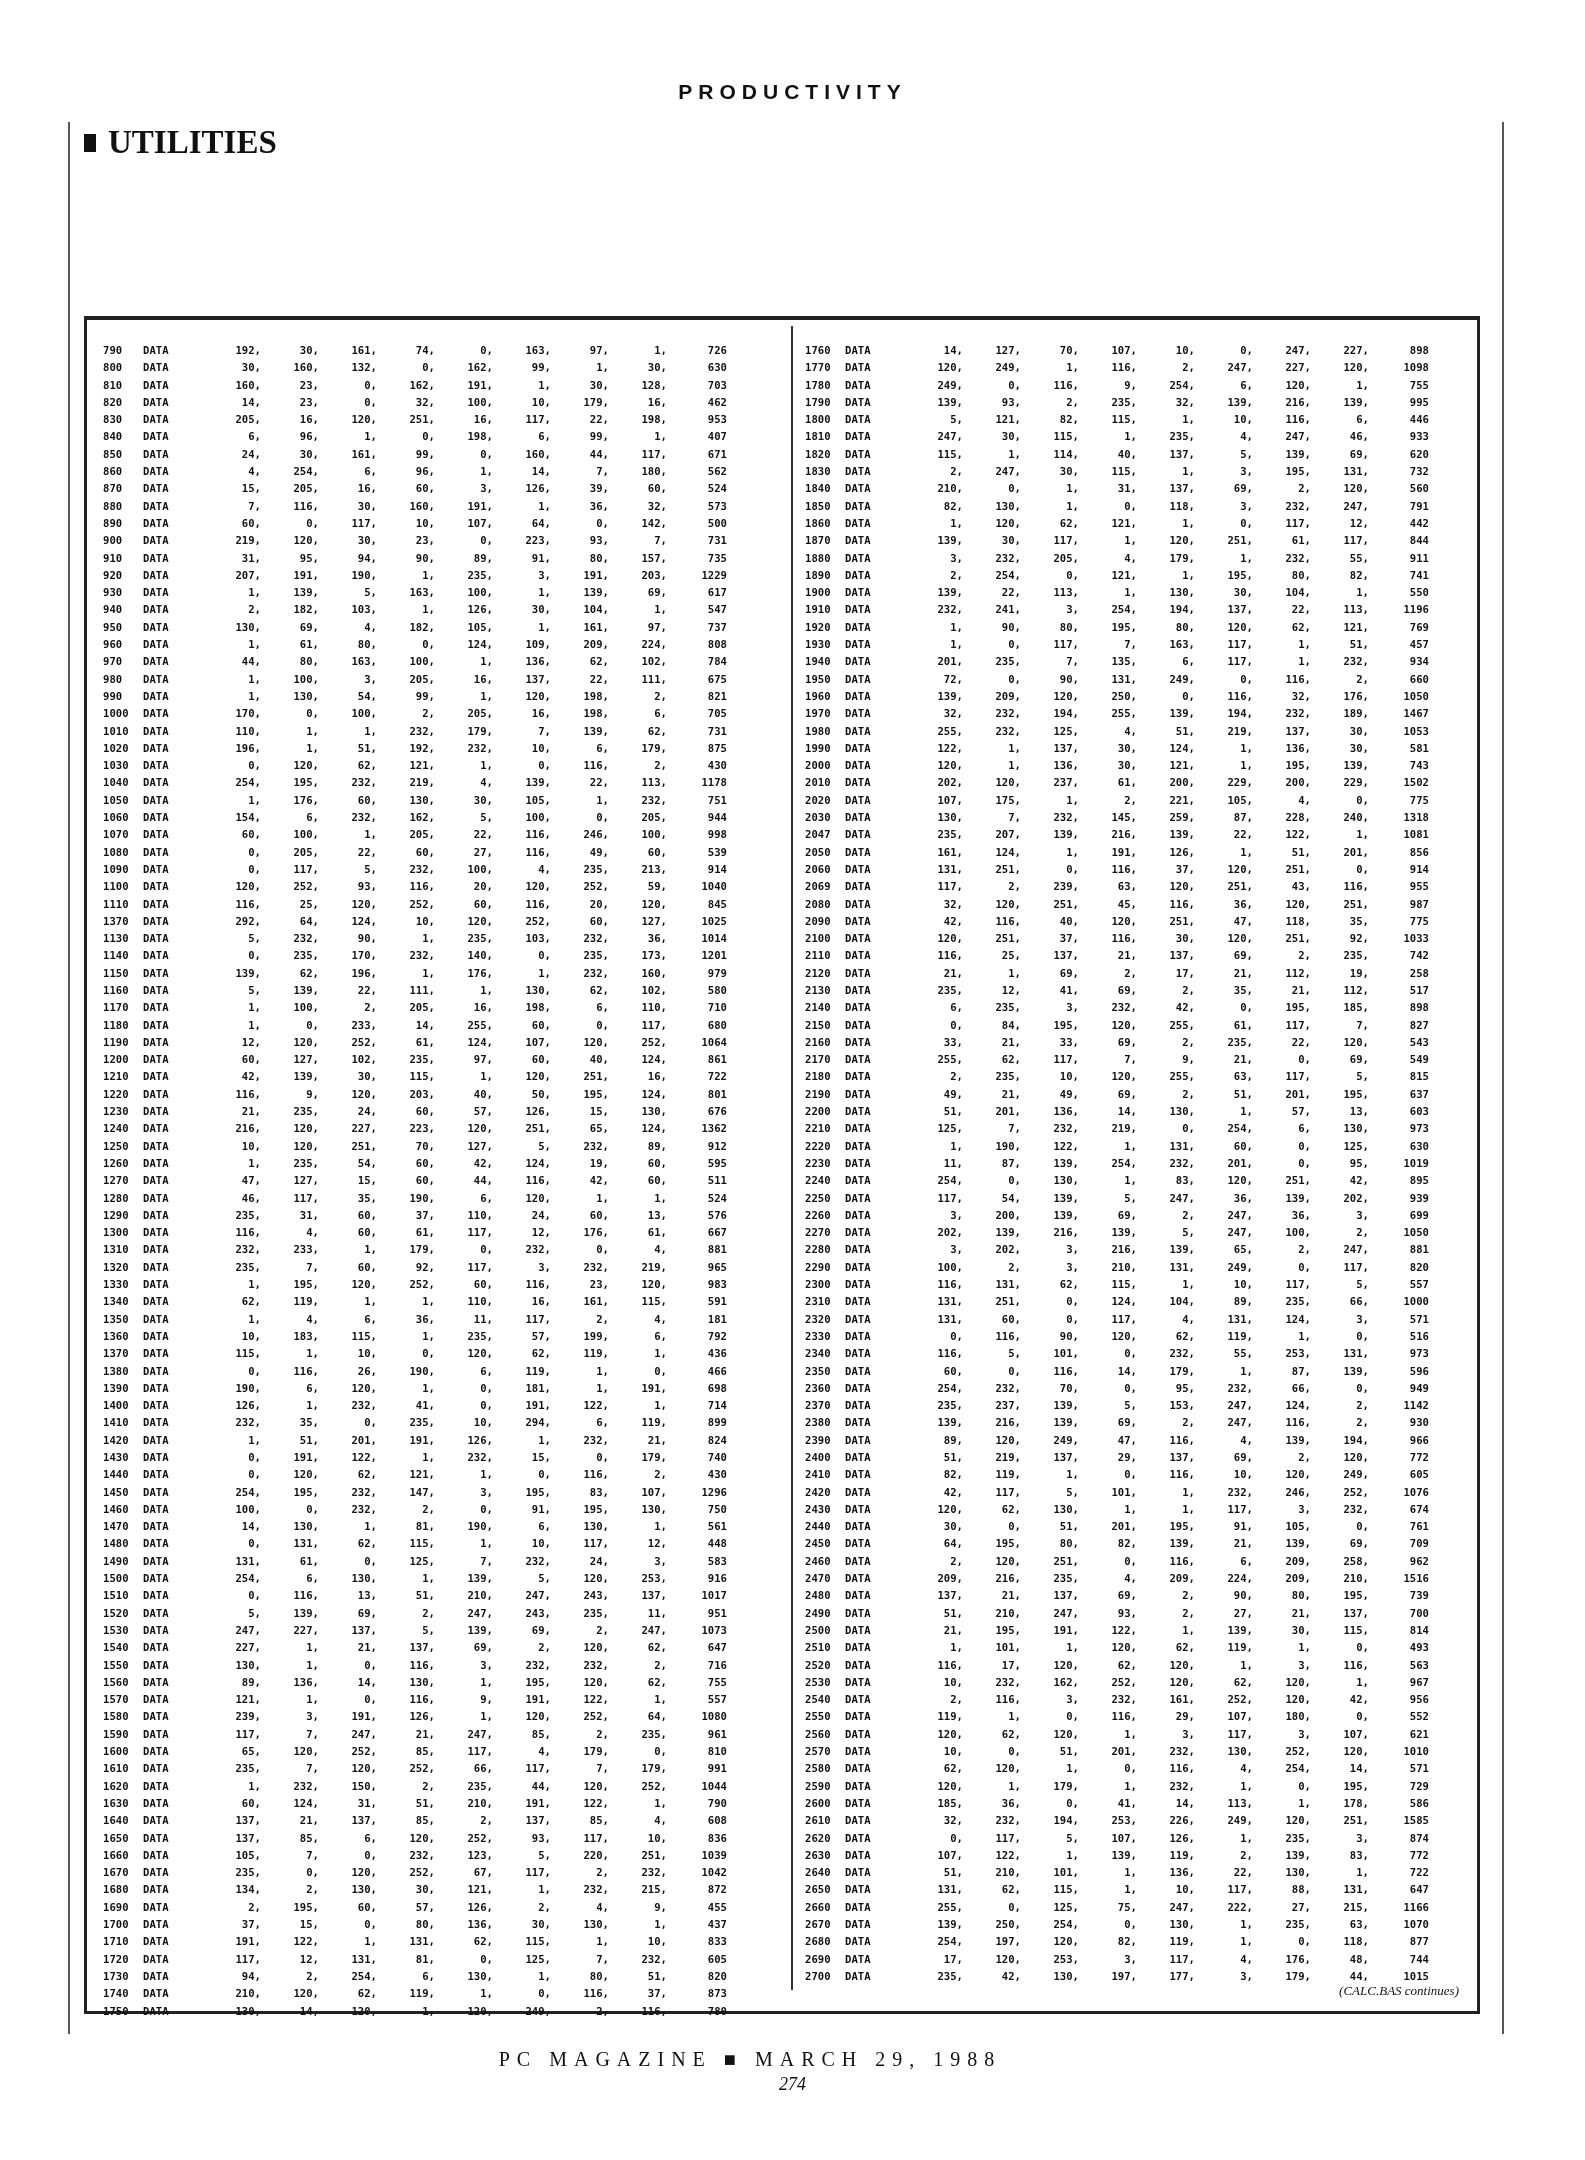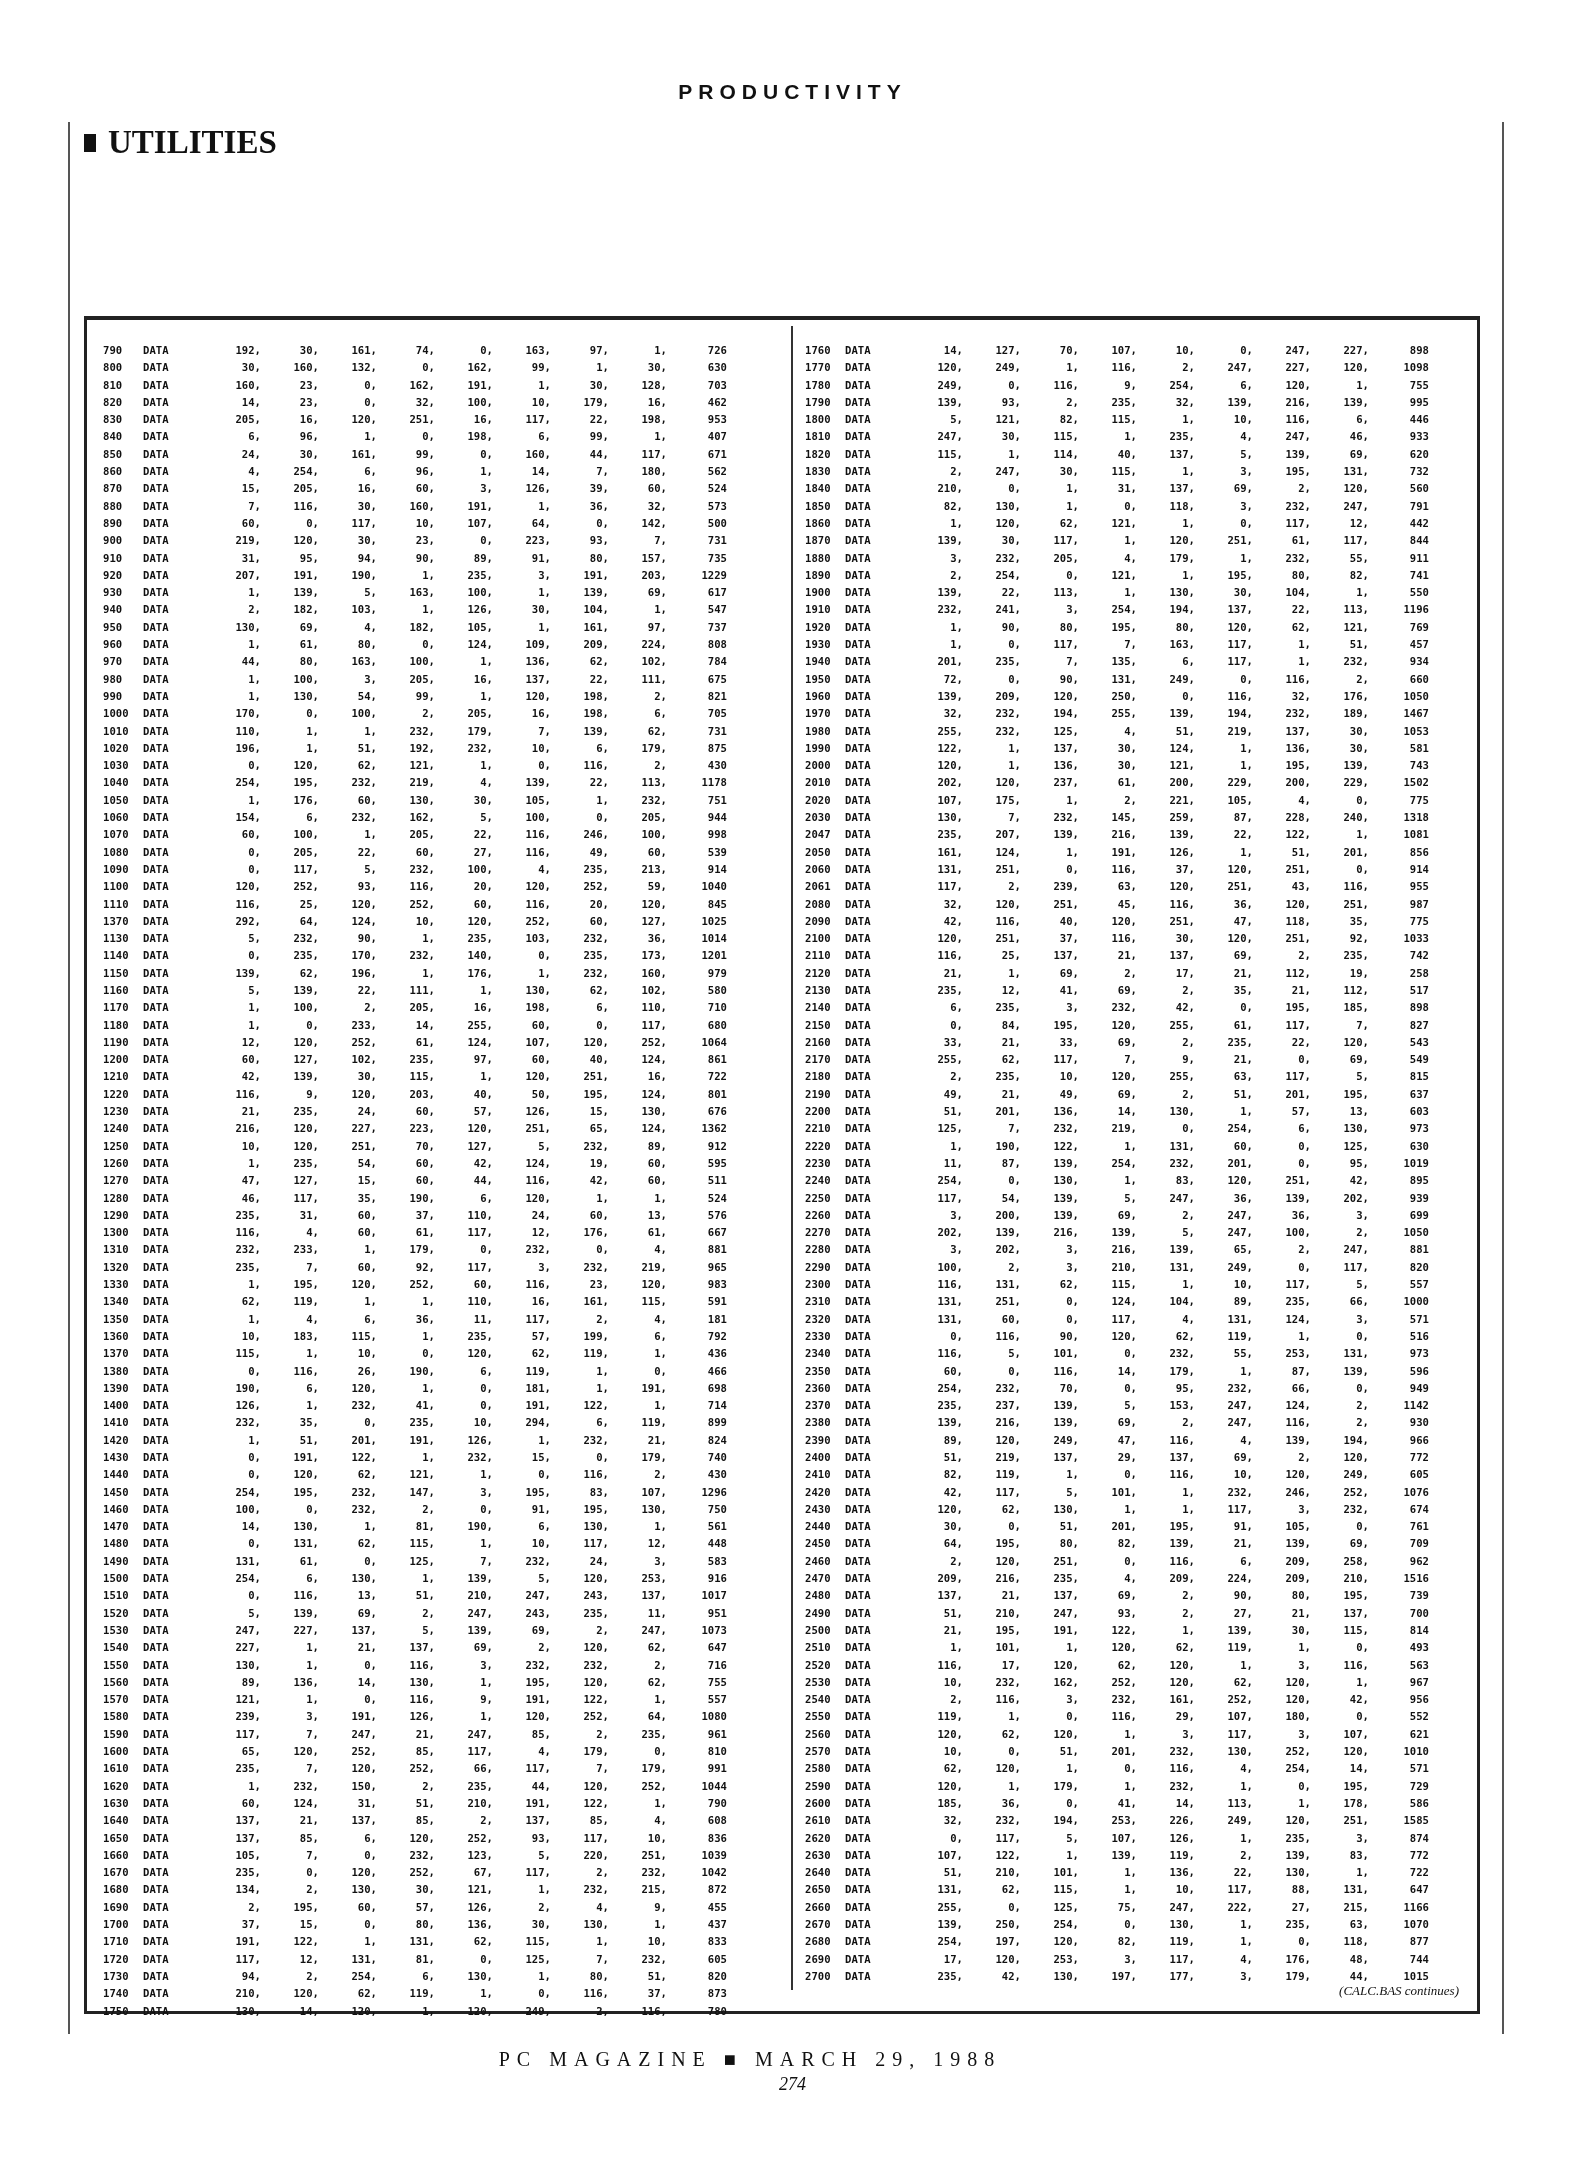--- a/index.html
+++ b/index.html
@@ -160,21 +160,21 @@
       <div class="row"><span class="ln">1970</span><span class="kw">DATA</span><span class="v">32,</span><span class="v">232,</span><span class="v">194,</span><span class="v">255,</span><span class="v">139,</span><span class="v">194,</span><span class="v">232,</span><span class="v">189,</span><span class="chk">1467</span></div>
       <div class="row"><span class="ln">1980</span><span class="kw">DATA</span><span class="v">255,</span><span class="v">232,</span><span class="v">125,</span><span class="v">4,</span><span class="v">51,</span><span class="v">219,</span><span class="v">137,</span><span class="v">30,</span><span class="chk">1053</span></div>
       <div class="row"><span class="ln">1990</span><span class="kw">DATA</span><span class="v">122,</span><span class="v">1,</span><span class="v">137,</span><span class="v">30,</span><span class="v">124,</span><span class="v">1,</span><span class="v">136,</span><span class="v">30,</span><span class="chk">581</span></div>
       <div class="row"><span class="ln">2000</span><span class="kw">DATA</span><span class="v">120,</span><span class="v">1,</span><span class="v">136,</span><span class="v">30,</span><span class="v">121,</span><span class="v">1,</span><span class="v">195,</span><span class="v">139,</span><span class="chk">743</span></div>
       <div class="row"><span class="ln">2010</span><span class="kw">DATA</span><span class="v">202,</span><span class="v">120,</span><span class="v">237,</span><span class="v">61,</span><span class="v">200,</span><span class="v">229,</span><span class="v">200,</span><span class="v">229,</span><span class="chk">1502</span></div>
       <div class="row"><span class="ln">2020</span><span class="kw">DATA</span><span class="v">107,</span><span class="v">175,</span><span class="v">1,</span><span class="v">2,</span><span class="v">221,</span><span class="v">105,</span><span class="v">4,</span><span class="v">0,</span><span class="chk">775</span></div>
       <div class="row"><span class="ln">2030</span><span class="kw">DATA</span><span class="v">130,</span><span class="v">7,</span><span class="v">232,</span><span class="v">145,</span><span class="v">259,</span><span class="v">87,</span><span class="v">228,</span><span class="v">240,</span><span class="chk">1318</span></div>
       <div class="row"><span class="ln">2047</span><span class="kw">DATA</span><span class="v">235,</span><span class="v">207,</span><span class="v">139,</span><span class="v">216,</span><span class="v">139,</span><span class="v">22,</span><span class="v">122,</span><span class="v">1,</span><span class="chk">1081</span></div>
       <div class="row"><span class="ln">2050</span><span class="kw">DATA</span><span class="v">161,</span><span class="v">124,</span><span class="v">1,</span><span class="v">191,</span><span class="v">126,</span><span class="v">1,</span><span class="v">51,</span><span class="v">201,</span><span class="chk">856</span></div>
       <div class="row"><span class="ln">2060</span><span class="kw">DATA</span><span class="v">131,</span><span class="v">251,</span><span class="v">0,</span><span class="v">116,</span><span class="v">37,</span><span class="v">120,</span><span class="v">251,</span><span class="v">0,</span><span class="chk">914</span></div>
-      <div class="row"><span class="ln">2061</span><span class="kw">DATA</span><span class="v">117,</span><span class="v">2,</span><span class="v">239,</span><span class="v">63,</span><span class="v">120,</span><span class="v">251,</span><span class="v">43,</span><span class="v">116,</span><span class="chk">955</span></div>
+      <div class="row"><span class="ln">2069</span><span class="kw">DATA</span><span class="v">117,</span><span class="v">2,</span><span class="v">239,</span><span class="v">63,</span><span class="v">120,</span><span class="v">251,</span><span class="v">43,</span><span class="v">116,</span><span class="chk">955</span></div>
       <div class="row"><span class="ln">2080</span><span class="kw">DATA</span><span class="v">32,</span><span class="v">120,</span><span class="v">251,</span><span class="v">45,</span><span class="v">116,</span><span class="v">36,</span><span class="v">120,</span><span class="v">251,</span><span class="chk">987</span></div>
       <div class="row"><span class="ln">2090</span><span class="kw">DATA</span><span class="v">42,</span><span class="v">116,</span><span class="v">40,</span><span class="v">120,</span><span class="v">251,</span><span class="v">47,</span><span class="v">118,</span><span class="v">35,</span><span class="chk">775</span></div>
       <div class="row"><span class="ln">2100</span><span class="kw">DATA</span><span class="v">120,</span><span class="v">251,</span><span class="v">37,</span><span class="v">116,</span><span class="v">30,</span><span class="v">120,</span><span class="v">251,</span><span class="v">92,</span><span class="chk">1033</span></div>
       <div class="row"><span class="ln">2110</span><span class="kw">DATA</span><span class="v">116,</span><span class="v">25,</span><span class="v">137,</span><span class="v">21,</span><span class="v">137,</span><span class="v">69,</span><span class="v">2,</span><span class="v">235,</span><span class="chk">742</span></div>
       <div class="row"><span class="ln">2120</span><span class="kw">DATA</span><span class="v">21,</span><span class="v">1,</span><span class="v">69,</span><span class="v">2,</span><span class="v">17,</span><span class="v">21,</span><span class="v">112,</span><span class="v">19,</span><span class="chk">258</span></div>
       <div class="row"><span class="ln">2130</span><span class="kw">DATA</span><span class="v">235,</span><span class="v">12,</span><span class="v">41,</span><span class="v">69,</span><span class="v">2,</span><span class="v">35,</span><span class="v">21,</span><span class="v">112,</span><span class="chk">517</span></div>
       <div class="row"><span class="ln">2140</span><span class="kw">DATA</span><span class="v">6,</span><span class="v">235,</span><span class="v">3,</span><span class="v">232,</span><span class="v">42,</span><span class="v">0,</span><span class="v">195,</span><span class="v">185,</span><span class="chk">898</span></div>
       <div class="row"><span class="ln">2150</span><span class="kw">DATA</span><span class="v">0,</span><span class="v">84,</span><span class="v">195,</span><span class="v">120,</span><span class="v">255,</span><span class="v">61,</span><span class="v">117,</span><span class="v">7,</span><span class="chk">827</span></div>
       <div class="row"><span class="ln">2160</span><span class="kw">DATA</span><span class="v">33,</span><span class="v">21,</span><span class="v">33,</span><span class="v">69,</span><span class="v">2,</span><span class="v">235,</span><span class="v">22,</span><span class="v">120,</span><span class="chk">543</span></div>
       <div class="row"><span class="ln">2170</span><span class="kw">DATA</span><span class="v">255,</span><span class="v">62,</span><span class="v">117,</span><span class="v">7,</span><span class="v">9,</span><span class="v">21,</span><span class="v">0,</span><span class="v">69,</span><span class="chk">549</span></div>

